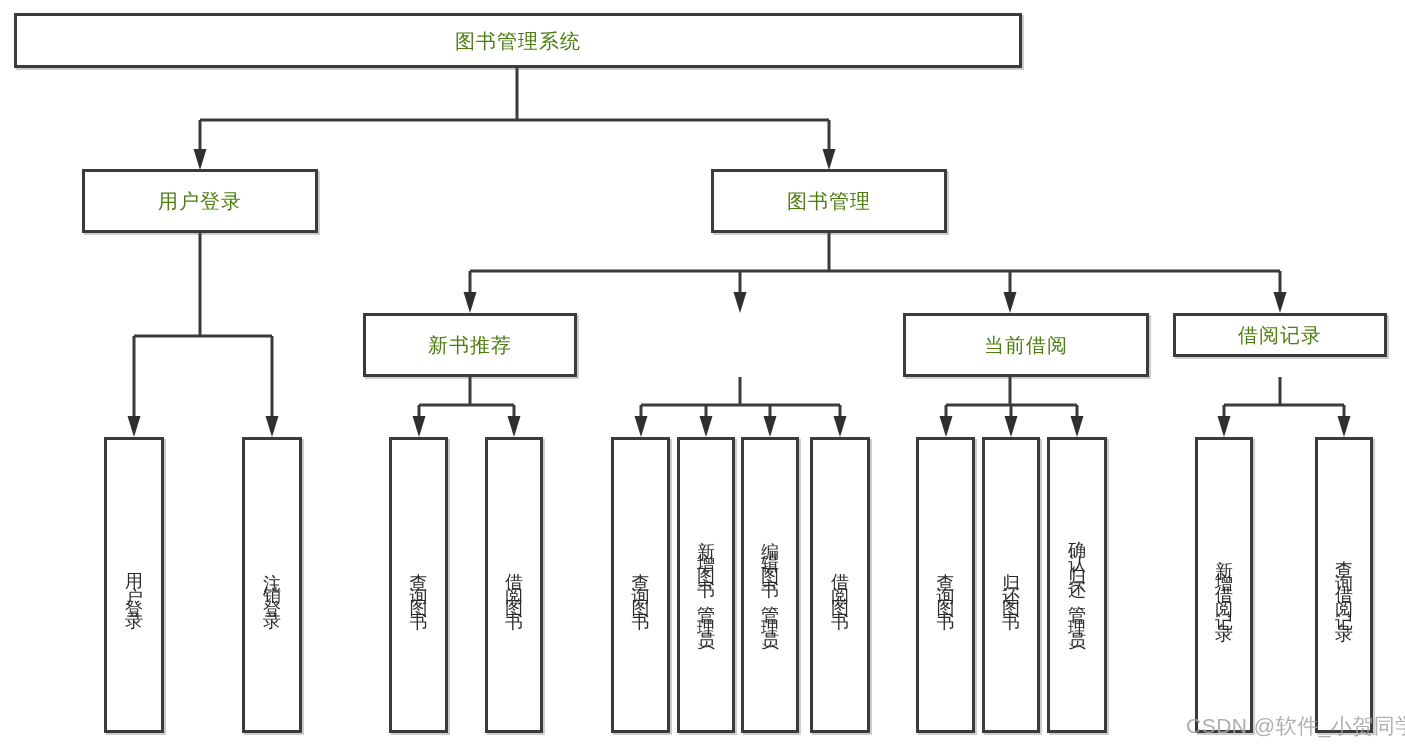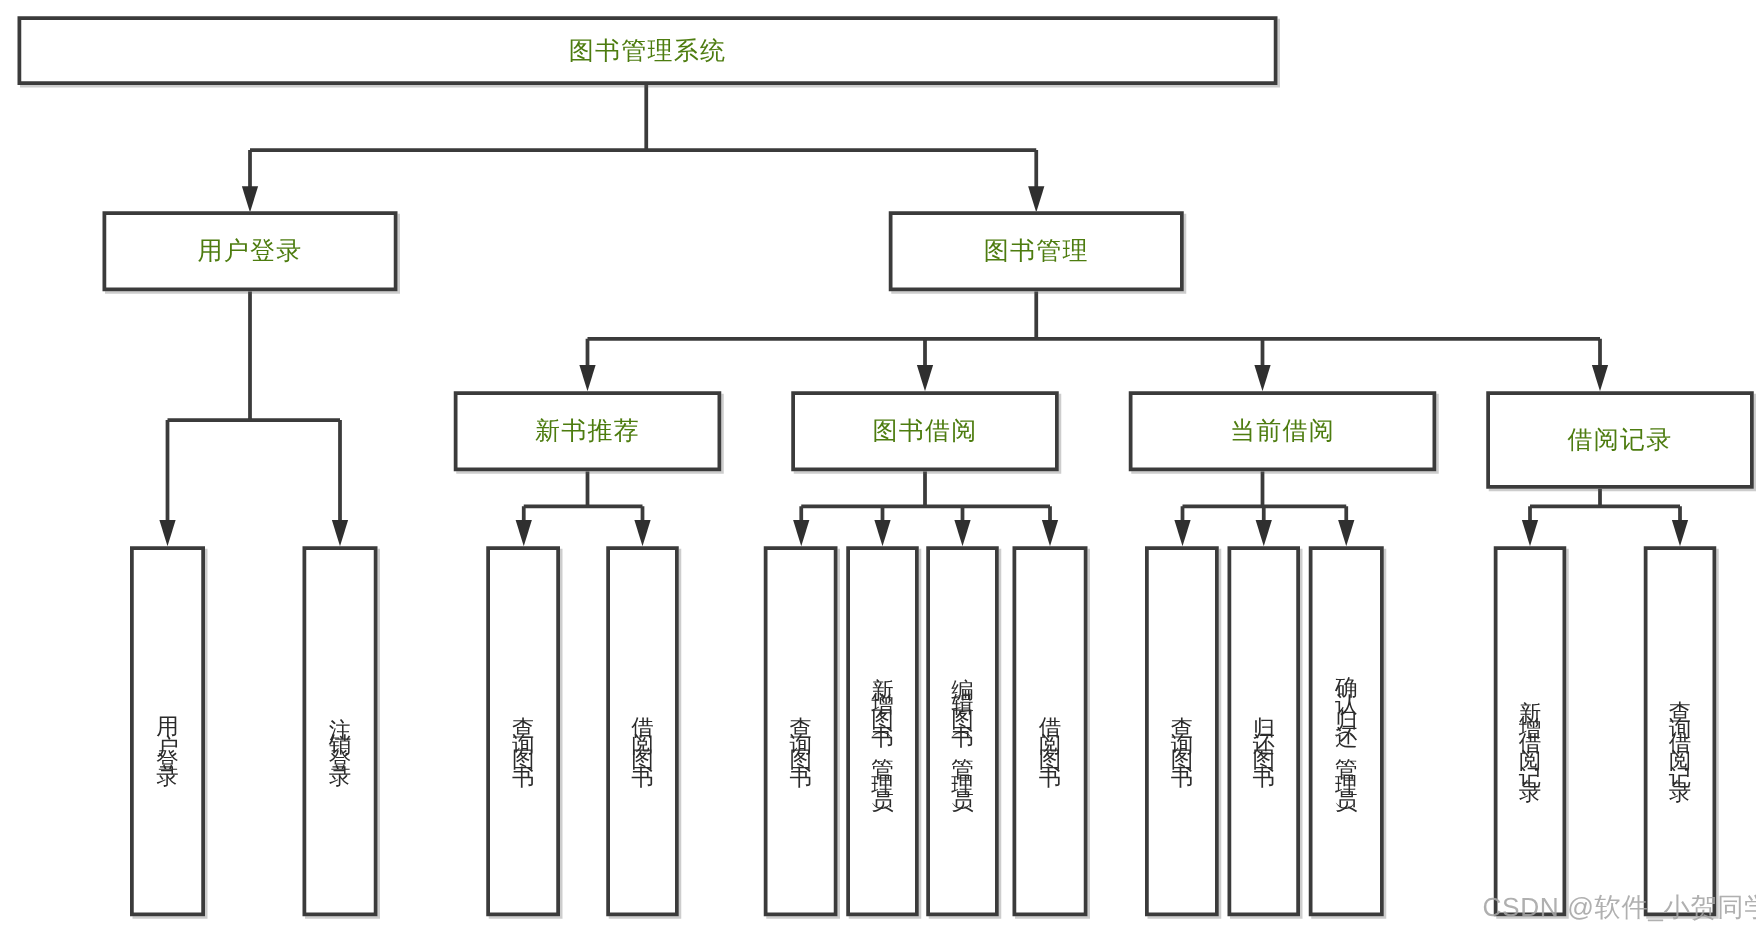--- a/index.html
+++ b/index.html
@@ -124,27 +124,24 @@
   <div class="box" style="left:82px; top:169px; width:236px; height:64px;">
     <span>用户登录</span>
   </div>
   <div class="box" style="left:711px; top:169px; width:236px; height:64px;">
     <span>图书管理</span>
   </div>
 
   <div class="box" style="left:363px; top:313px; width:214px; height:64px;">
     <span>新书推荐</span>
   </div>
-  <div class="box" style="left:633px; top:313px; width:214px; height:64px;">
-    <span>图书借阅</span>
-  </div>
   <div class="box" style="left:903px; top:313px; width:246px; height:64px;">
     <span>当前借阅</span>
   </div>
-  <div class="box" style="left:1173px; top:313px; width:214px; height:78px;margin-left:16px;">
+  <div class="box" style="left:1173px; top:313px; width:214px; height:44px;">
     <span>借阅记录</span>
   </div>
 
   <div class="vbox" style="left:104px; width:60px;">
     <span>用户登录</span>
   </div>
   <div class="vbox" style="left:242px; width:60px;">
     <span>注销登录</span>
   </div>
 

